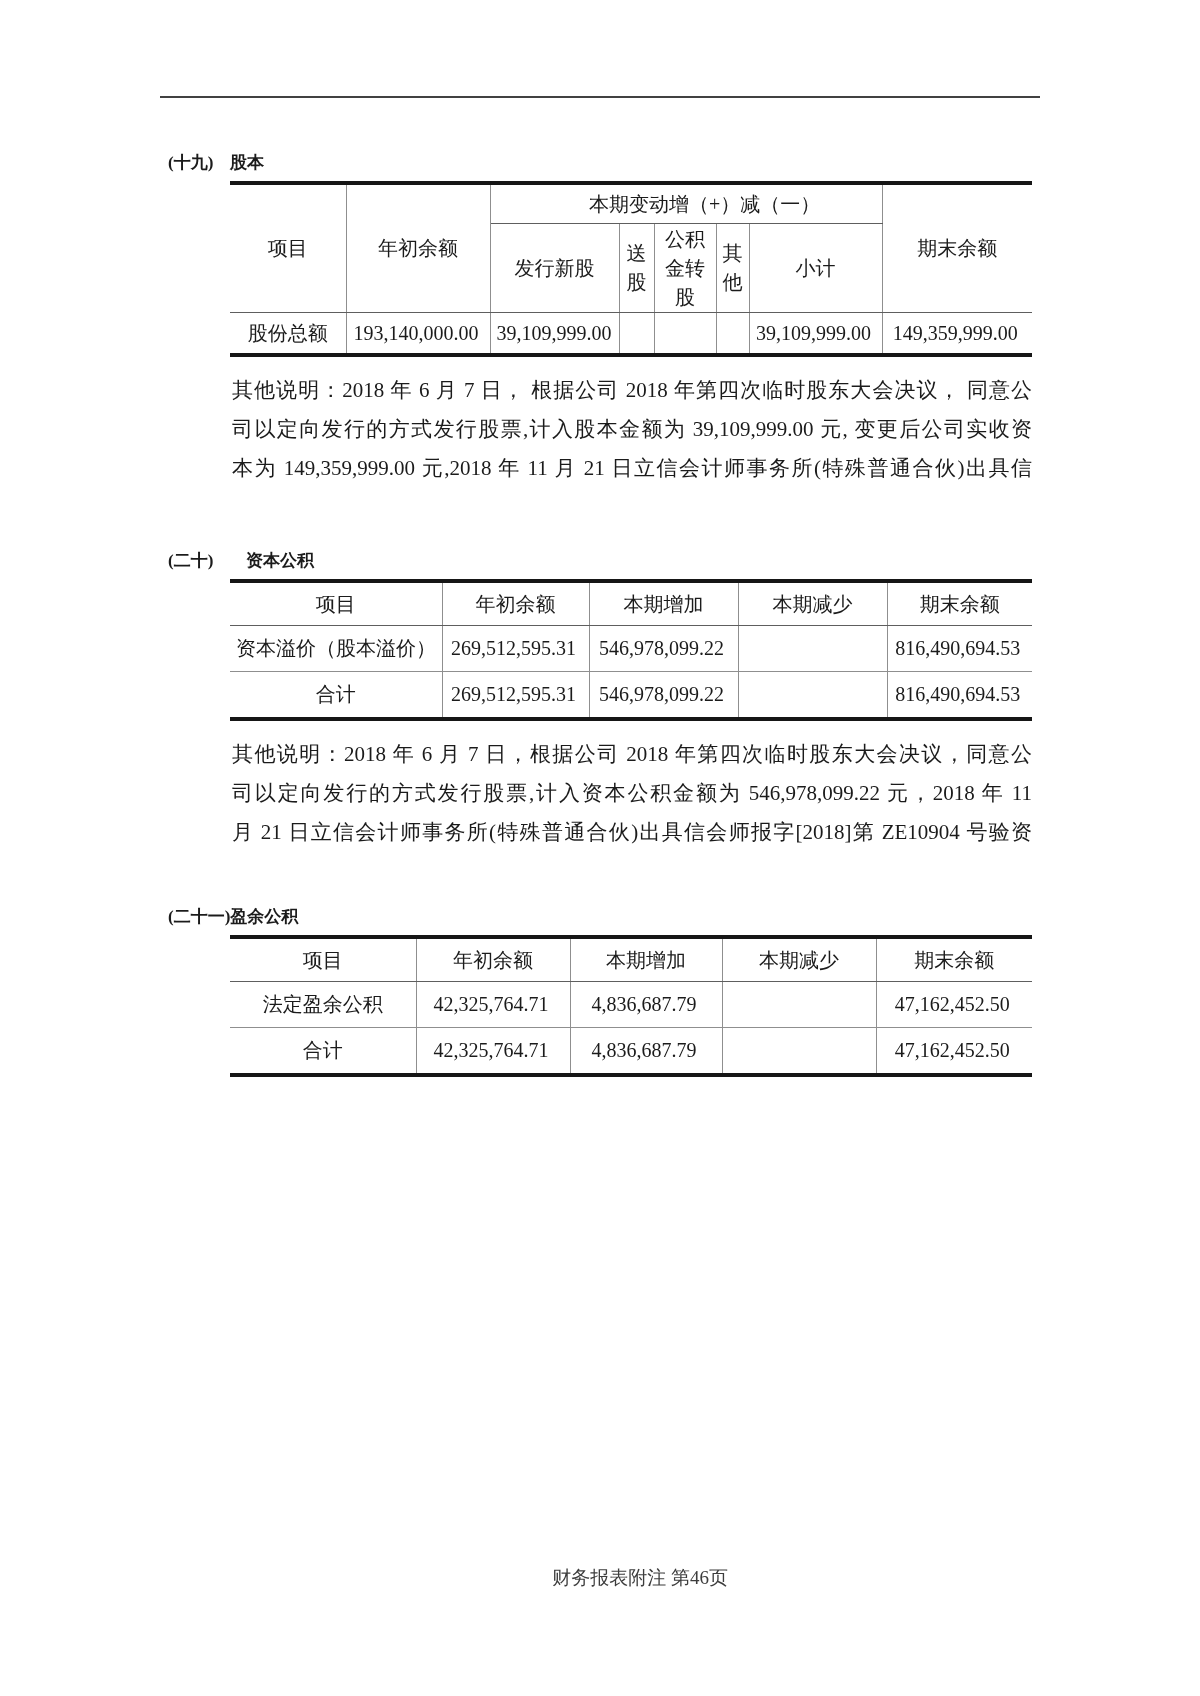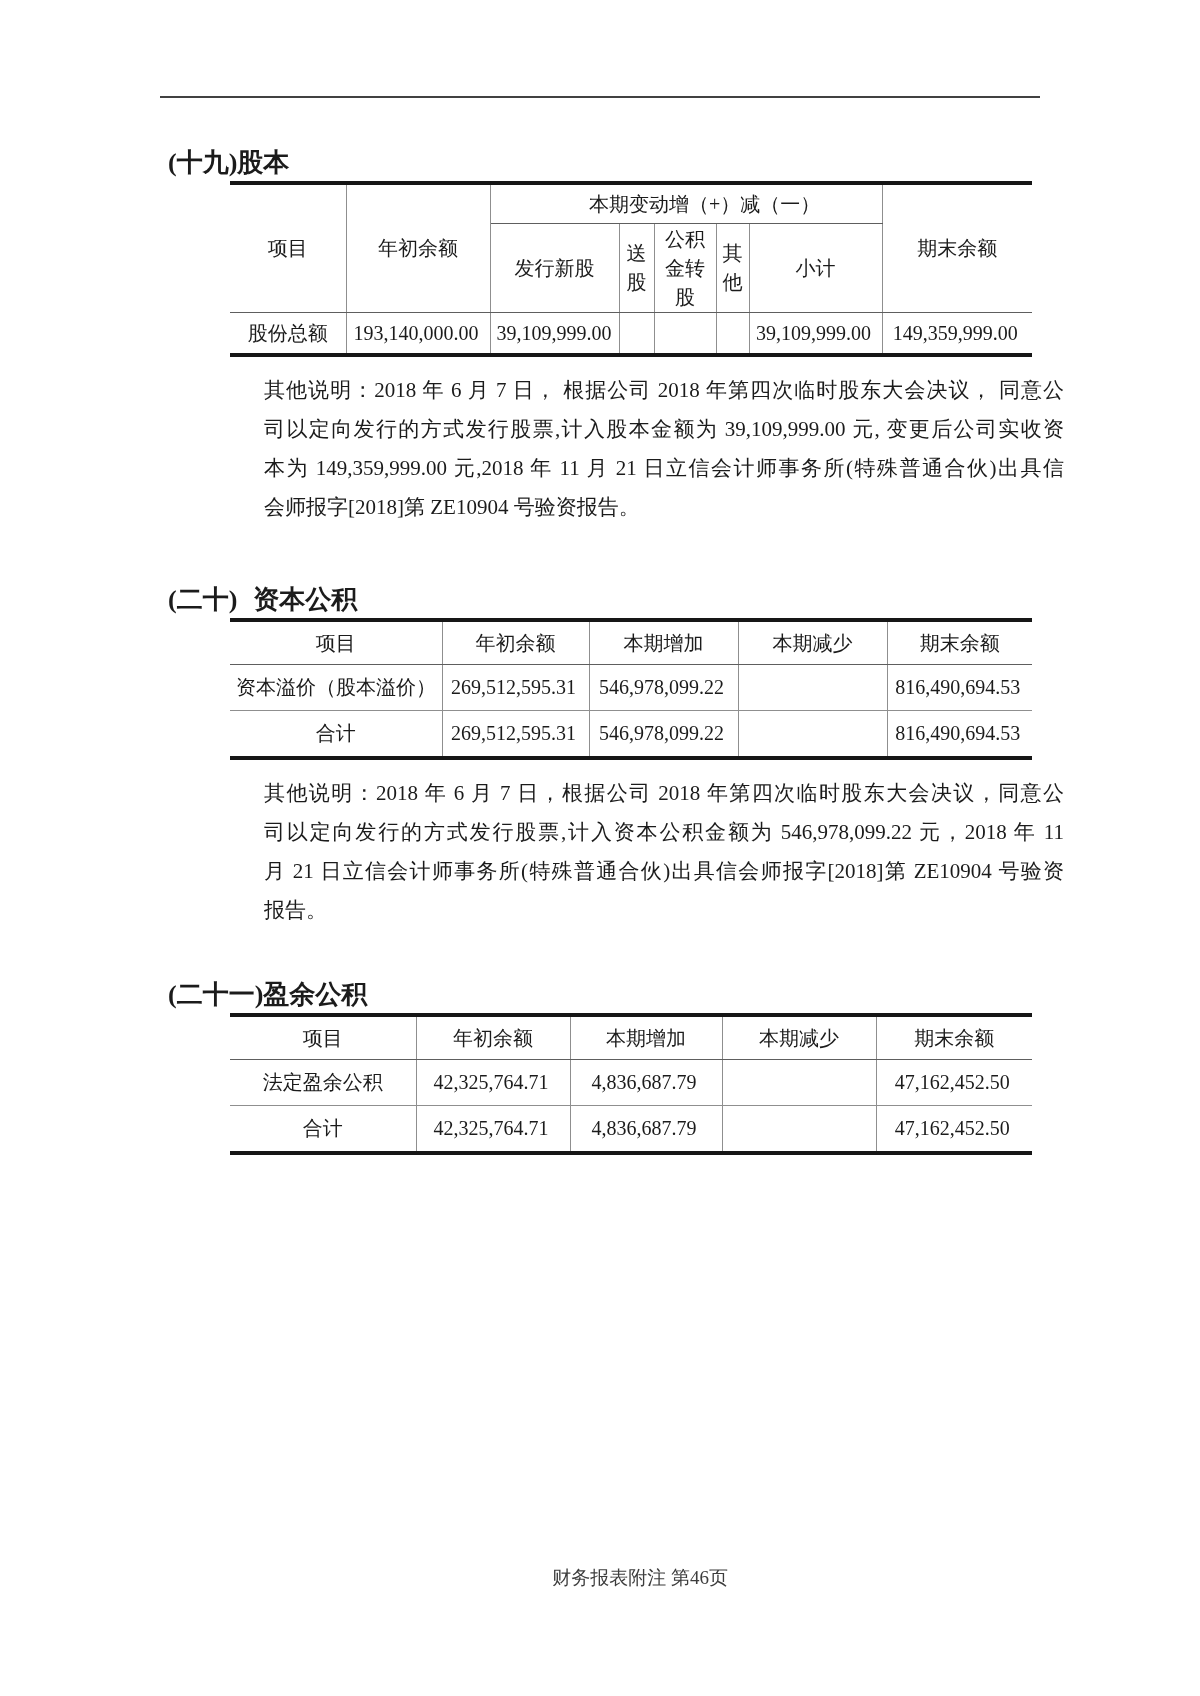--- a/index.html
+++ b/index.html
@@ -12,21 +12,21 @@
     overflow: hidden;
   }
   .top-rule {
     position: absolute; left: 160px; top: 96px; width: 880px;
     border-top: 2px solid #414141; height: 0;
   }
   .content { position: absolute; left: 168px; top: 146px; width: 866px; }
 
   .section-heading {
     display: flex; align-items: baseline;
-    font-weight: 700; font-size: 26px; line-height: 34px;
+    font-weight: 700; font-size: 17px; line-height: 34px;
     margin: 0 0 1px 0; white-space: nowrap;
   }
   .sec-num { flex: 0 0 auto; min-width: 62px; }
   .gap1 { margin-top: 56px; gap: 16px; }
   .gap2 { margin-top: 48px; }
 
   table.tbl {
     border-collapse: collapse; table-layout: fixed;
     width: 802px; margin-left: 62px;
     border-top: 4px solid #161616; border-bottom: 4px solid #161616;
@@ -48,21 +48,21 @@
   .t1 .wrap { word-break: break-all; line-height: 29px; padding: 0 4px; }
 
   
   .t23 .hrow td { height: 42px; border-bottom: 1px solid #5e5e5e; }
   .t23 .drow td { height: 45px; }
   .t23 .drow.mid td { border-bottom: 1px solid #8f8f8f; }
   .lbl { white-space: nowrap; }
   .num { text-align: right; padding-right: 10px !important; white-space: nowrap; }
 
   .note {
-    width: 800px; margin: 14px 0 0 96px;
+    width: 800px; margin: 14px 0 0 64px;
     font-size: 21px; line-height: 39px; overflow: hidden;
   }
   .note-line { white-space: nowrap; }
   .note-line.fill { text-align: justify; text-align-last: justify; }
 
   .footer {
     position: absolute; left: 0; top: 1566px; width: 1200px;
     text-align: center; font-size: 19px; line-height: 24px; color: #3d3d3d; padding-left: 40px;
   }
 </style>
@@ -113,21 +113,20 @@
         <td class="num">39,109,999.00</td>
         <td class="num edge">149,359,999.00</td>
       </tr>
     </tbody>
   </table>
 
   <div class="note">
     <div class="note-line fill">其他说明：2018 年 6 月 7 日， 根据公司 2018 年第四次临时股东大会决议， 同意公</div>
     <div class="note-line fill">司以定向发行的方式发行股票,计入股本金额为 39,109,999.00 元, 变更后公司实收资</div>
     <div class="note-line fill">本为 149,359,999.00 元,2018 年 11 月 21 日立信会计师事务所(特殊普通合伙)出具信</div>
-    <div class="note-line">会师报字[2018]第 ZE10904 号验资报告。</div>
   </div>
 
   <div class="section-heading gap1">
     <span class="sec-num">(二十)</span>
     <span class="sec-title">资本公积</span>
   </div>
 
   <table class="tbl t23">
     <colgroup>
       <col style="width:212px">
@@ -158,21 +157,20 @@
         <td class="num"></td>
         <td class="num edge">816,490,694.53</td>
       </tr>
     </tbody>
   </table>
 
   <div class="note">
     <div class="note-line fill">其他说明：2018 年 6 月 7 日，根据公司 2018 年第四次临时股东大会决议，同意公</div>
     <div class="note-line fill">司以定向发行的方式发行股票,计入资本公积金额为 546,978,099.22 元，2018 年 11</div>
     <div class="note-line fill">月 21 日立信会计师事务所(特殊普通合伙)出具信会师报字[2018]第 ZE10904 号验资</div>
-    <div class="note-line">报告。</div>
   </div>
 
   <div class="section-heading gap2">
     <span class="sec-num">(二十一)</span>
     <span class="sec-title">盈余公积</span>
   </div>
 
   <table class="tbl t23">
     <colgroup>
       <col style="width:186px">

